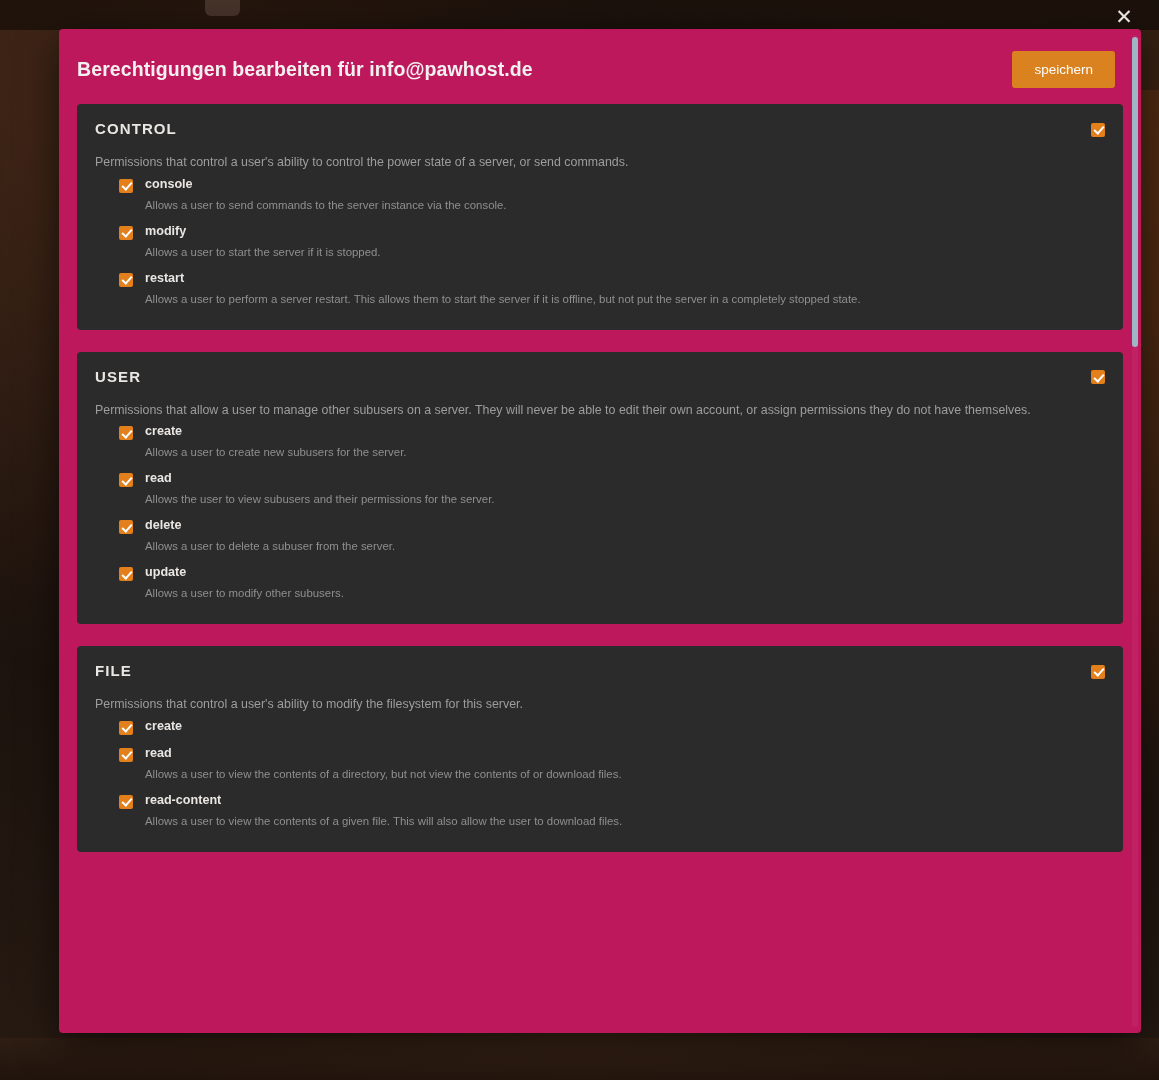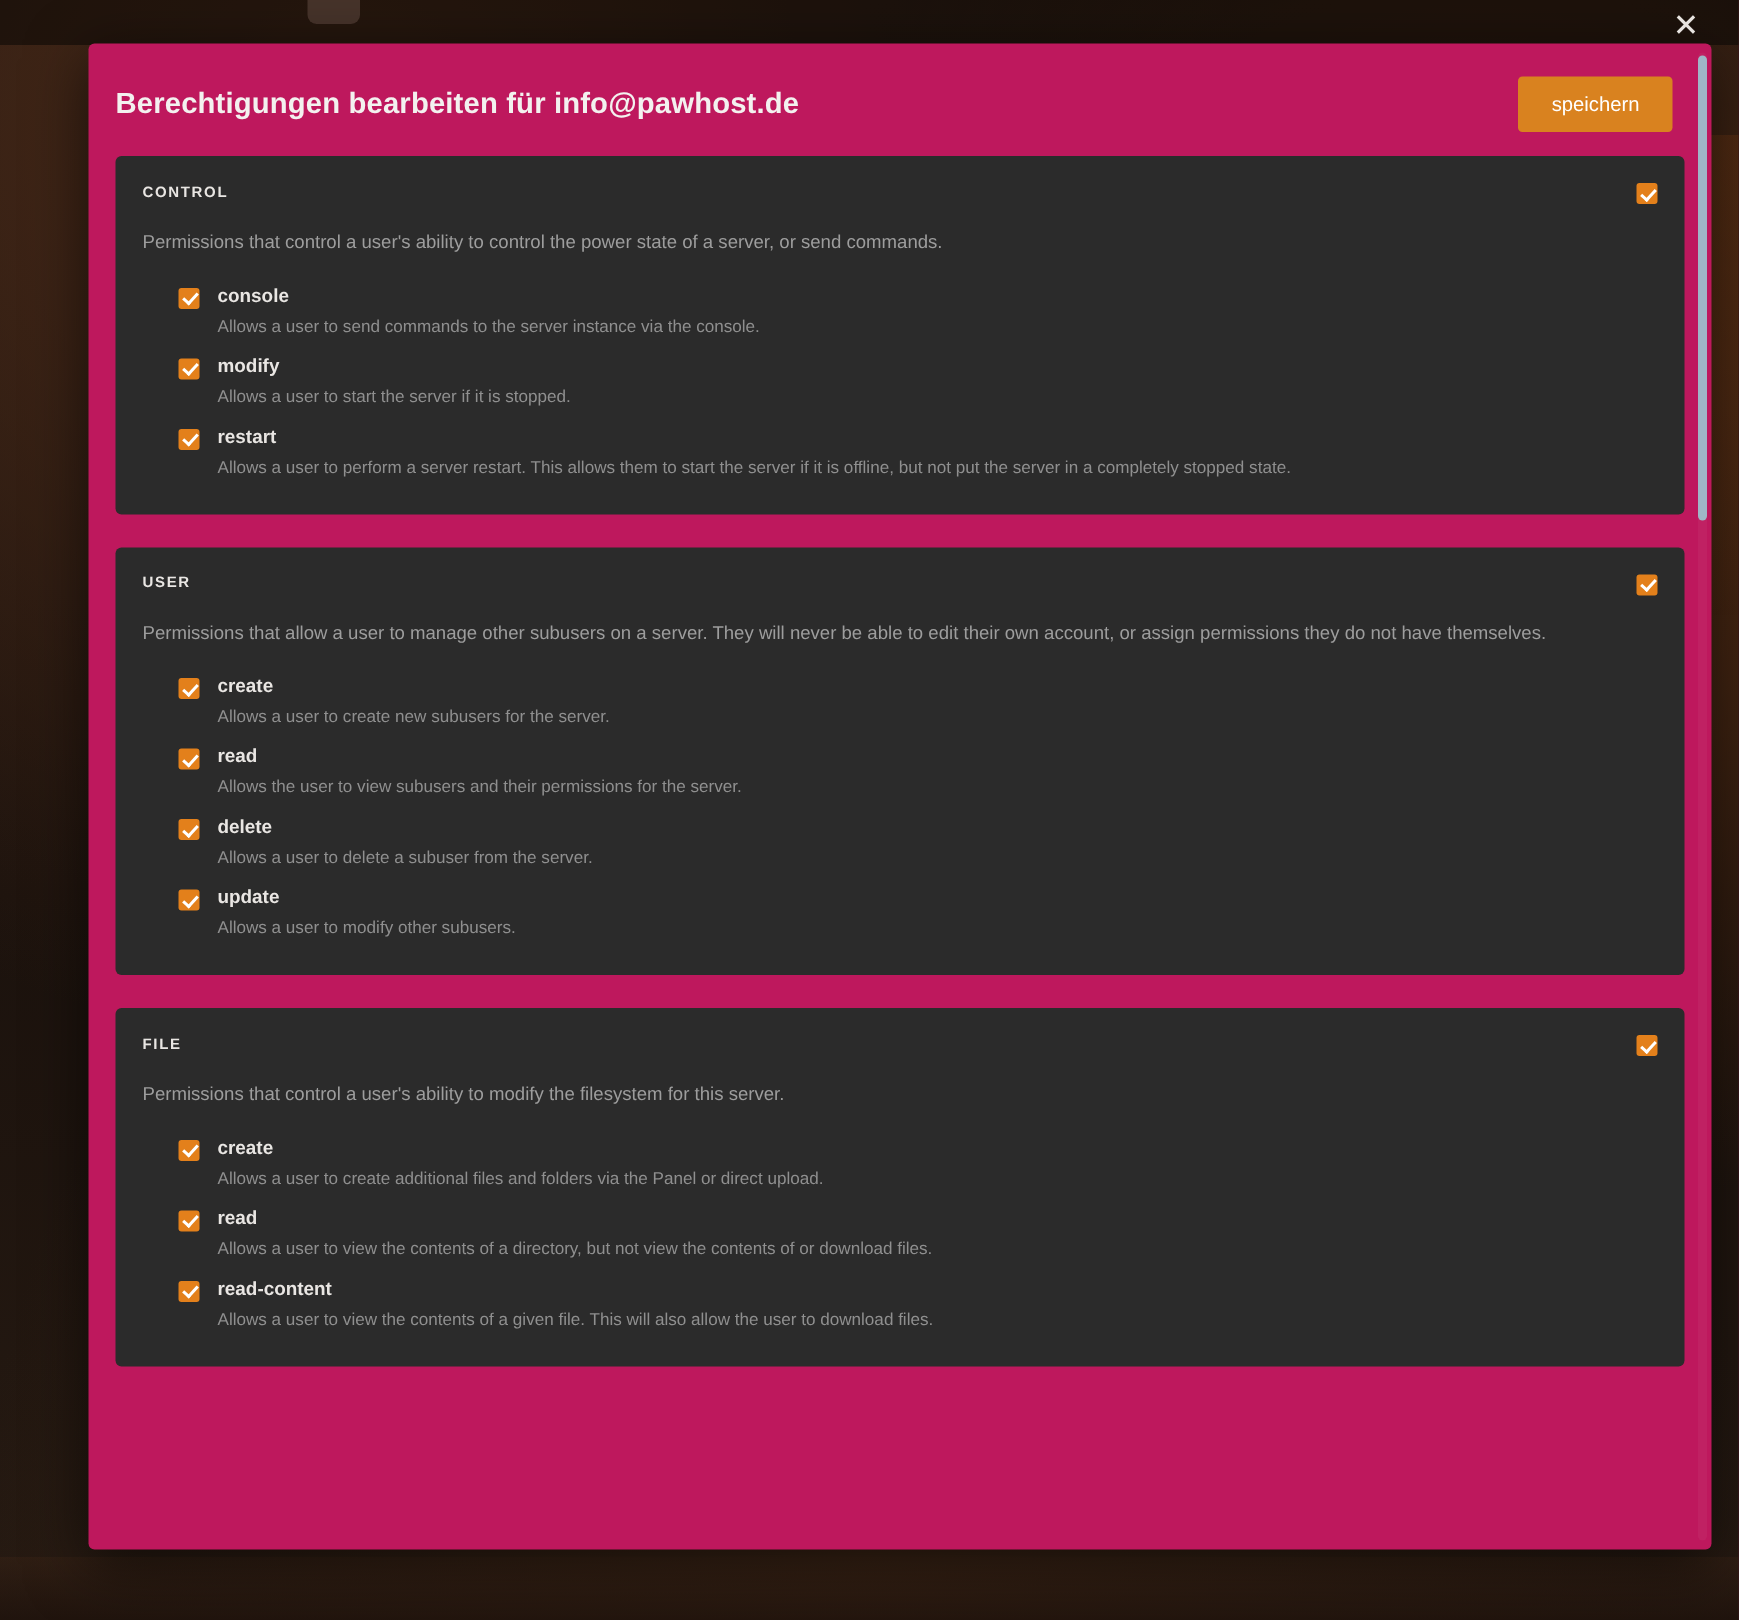--- a/index.html
+++ b/index.html
@@ -104,31 +104,31 @@
     margin: 0 18px 22px 18px;
     padding: 16px 18px 18px 18px;
   }
   .section-head {
     display: flex;
     align-items: center;
     justify-content: space-between;
   }
   .section-title {
     color: #e9e6e3;
-    font-size: 10px;
+    font-size: 15px;
     font-weight: bold;
     letter-spacing: 1.1px;
   }
   .section-desc {
     color: #9d9d9d;
     font-size: 12.4px;
     margin-top: 17px;
     line-height: 1.35;
   }
-  .perm-list { margin-top: 14px; }
+  .perm-list { }
   .perm-row {
     display: flex;
     align-items: flex-start;
     padding: 6px 0 5px 24px;
   }
   .perm-text { margin-left: 12px; }
   .perm-name {
     color: #e9e6e3;
     font-size: 12.6px;
     font-weight: bold;
@@ -272,21 +272,20 @@
       <div class="section-head">
         <div class="section-title">FILE</div>
         <span class="cb"></span>
       </div>
       <div class="section-desc">Permissions that control a user's ability to modify the filesystem for this server.</div>
       <div class="perm-list">
         <div class="perm-row">
           <span class="cb cb-row"></span>
           <div class="perm-text">
             <div class="perm-name">create</div>
-            <div class="perm-desc">Allows a user to create additional files and folders via the Panel or direct upload.</div>
           </div>
         </div>
         <div class="perm-row">
           <span class="cb cb-row"></span>
           <div class="perm-text">
             <div class="perm-name">read</div>
             <div class="perm-desc">Allows a user to view the contents of a directory, but not view the contents of or download files.</div>
           </div>
         </div>
         <div class="perm-row">

